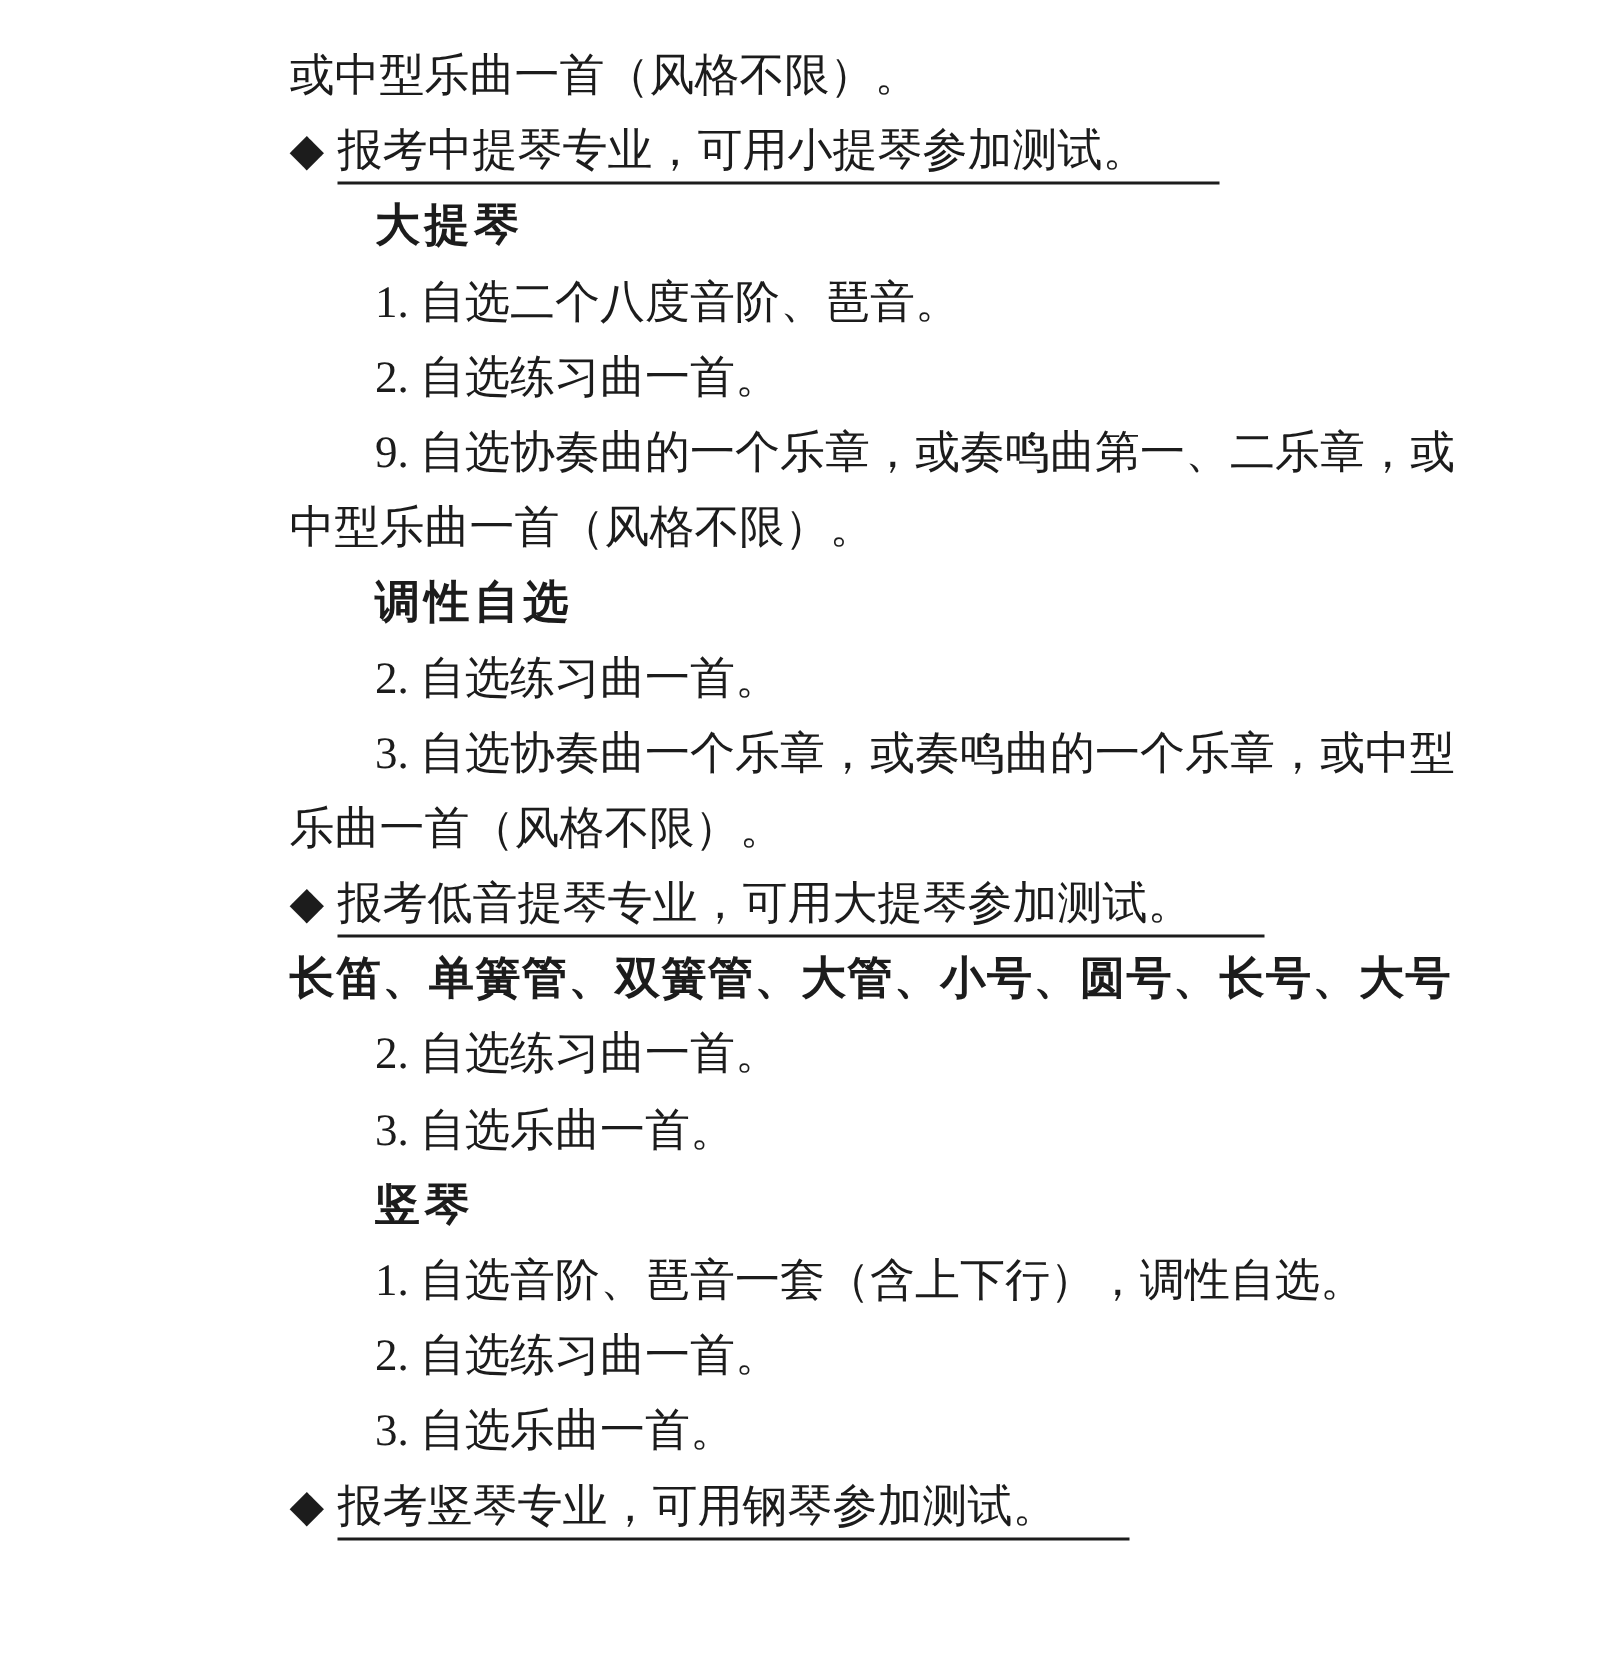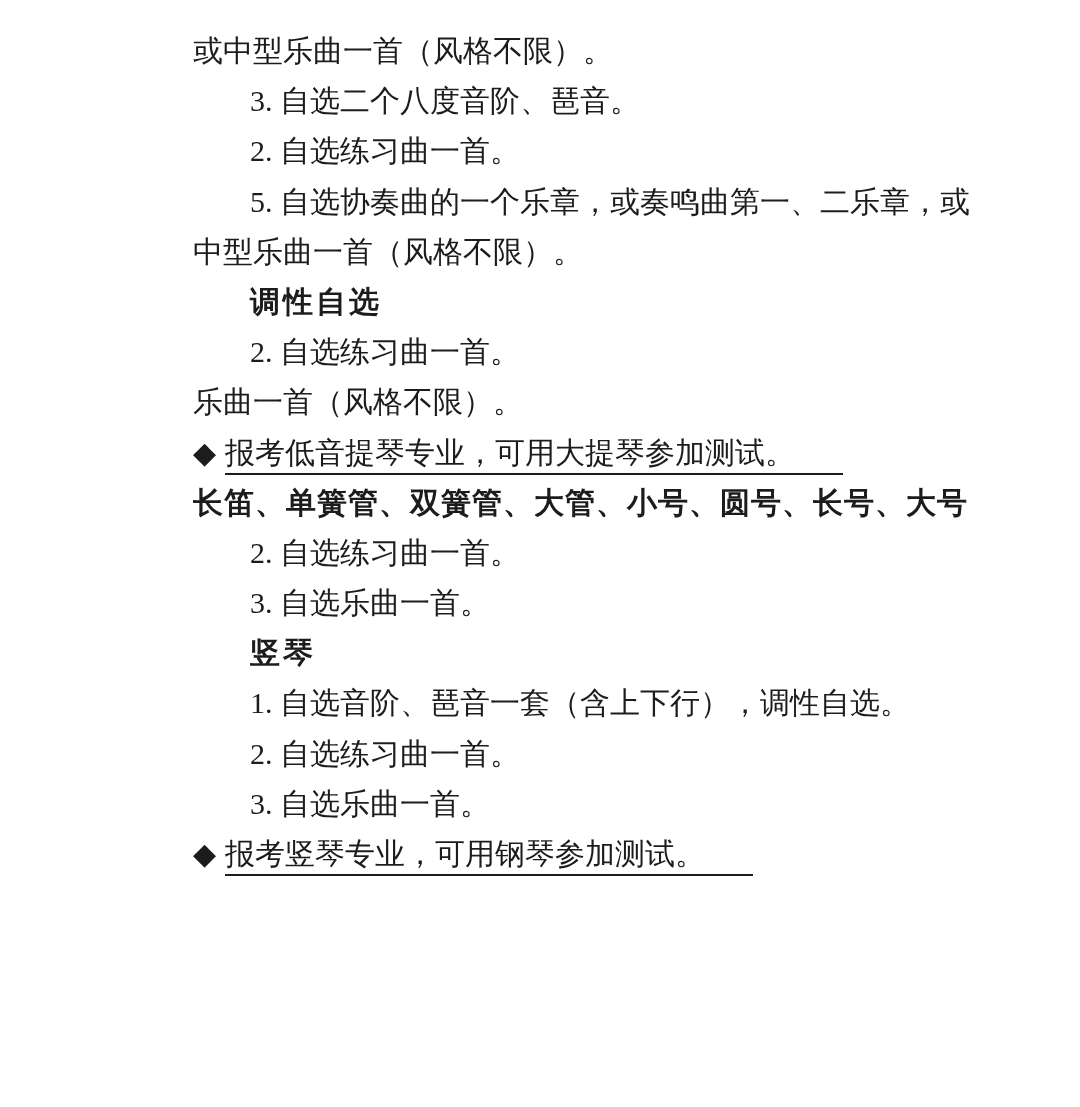--- a/index.html
+++ b/index.html
@@ -57,47 +57,56 @@
 </head>
 <body>
 
 <div class="page">
   <div class="text-block">
 
     <div class="line">
       <span>或中型乐曲一首（风格不限）。</span>
     </div>
 
+    <div class="line">
+      <span class="bullet-glyph">◆</span><span class="u">报考中提琴专业，可用小提琴参加测试。</span>
+    </div>
 
+    <div class="line heading">
+      <span>大提琴</span>
+    </div>
 
     <div class="line indent">
-      <span>3. 自选二个八度音阶、琶音。</span>
+      <span>1. 自选二个八度音阶、琶音。</span>
     </div>
 
     <div class="line indent">
       <span>2. 自选练习曲一首。</span>
     </div>
 
     <div class="line indent">
-      <span>5. 自选协奏曲的一个乐章，或奏鸣曲第一、二乐章，或</span>
+      <span>9. 自选协奏曲的一个乐章，或奏鸣曲第一、二乐章，或</span>
     </div>
 
     <div class="line">
       <span>中型乐曲一首（风格不限）。</span>
     </div>
 
     <div class="line heading">
       <span>调性自选</span>
     </div>
 
 
     <div class="line indent">
       <span>2. 自选练习曲一首。</span>
     </div>
 
+    <div class="line indent">
+      <span>3. 自选协奏曲一个乐章，或奏鸣曲的一个乐章，或中型</span>
+    </div>
 
     <div class="line">
       <span>乐曲一首（风格不限）。</span>
     </div>
 
     <div class="line">
       <span class="bullet-glyph">◆</span><span class="u">报考低音提琴专业，可用大提琴参加测试。</span>
     </div>
 
     <div class="line section-heading">

